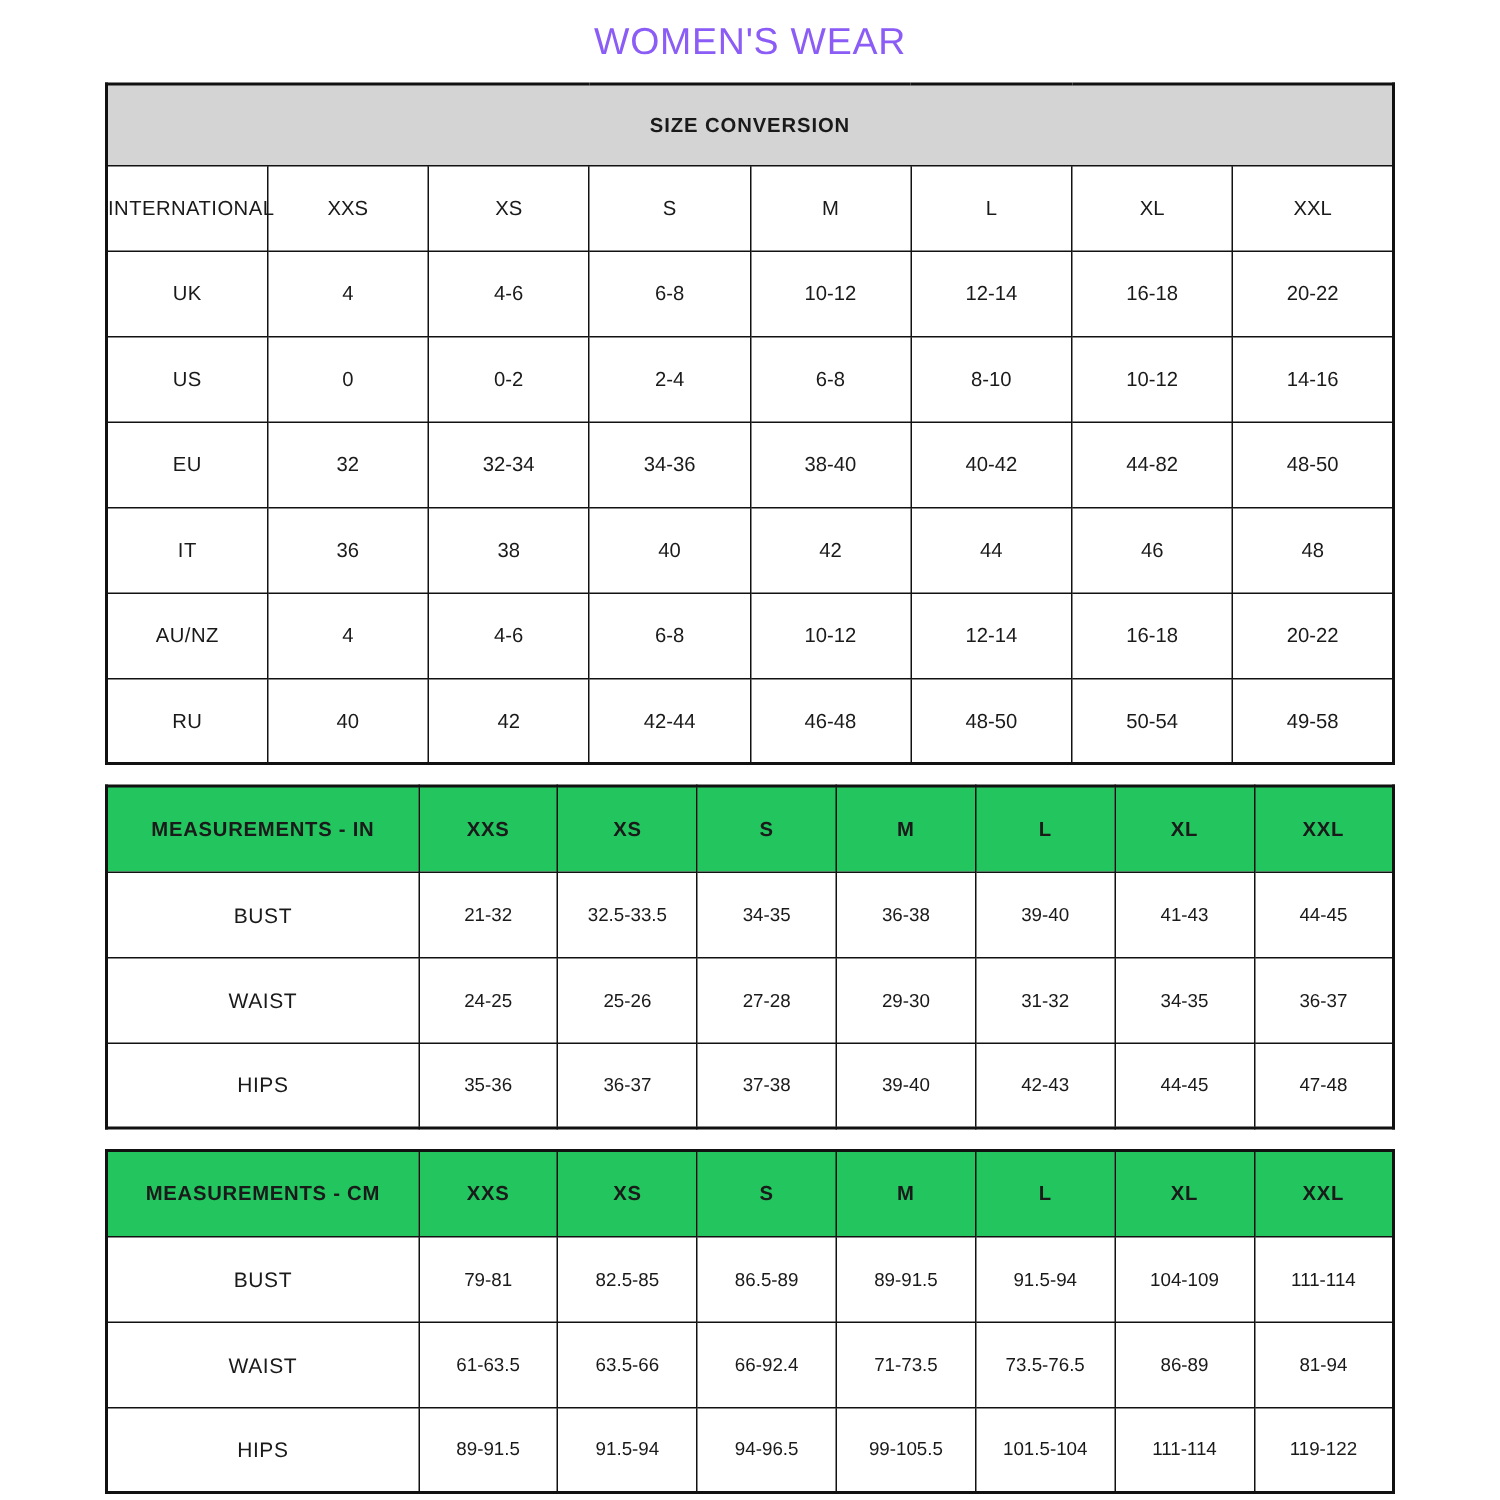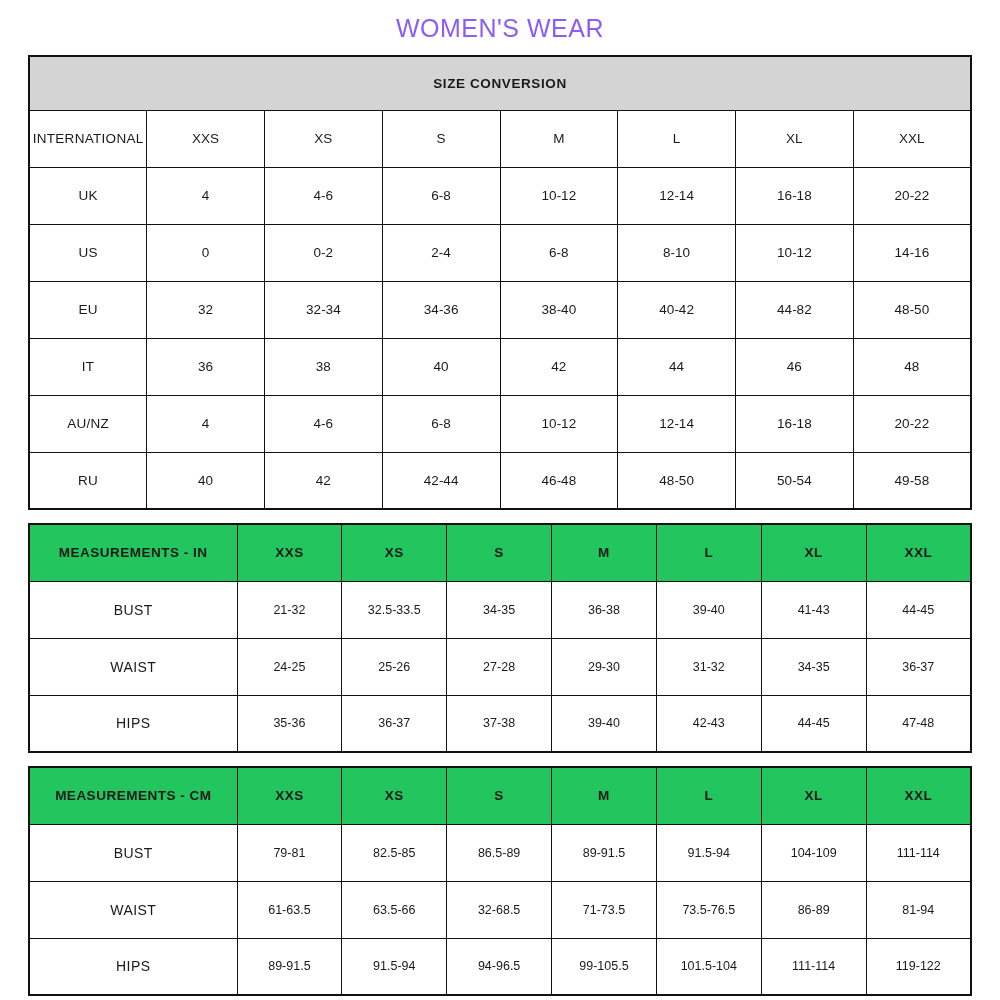--- a/index.html
+++ b/index.html
@@ -22,21 +22,21 @@
     text-align: center;
     font-size: 25px;
     font-weight: 400;
     letter-spacing: 0.5px;
     margin: 14px 0 12px 0;
     color: #8b5cf6;
   }
   table {
     border-collapse: collapse;
     table-layout: fixed;
-    width: 944px;
+    width: 860px;
     margin: 0 auto;
     border: 2px solid #111;
   }
   table + table { margin-top: 13px; }
   td, th {
     border: 1px solid #111;
     text-align: center;
     vertical-align: middle;
     font-weight: 400;
     font-size: 13.5px;
@@ -216,21 +216,21 @@
         <td>86.5-89</td>
         <td>89-91.5</td>
         <td>91.5-94</td>
         <td>104-109</td>
         <td>111-114</td>
       </tr>
       <tr>
         <td class="rowhead cm-c1">WAIST</td>
         <td>61-63.5</td>
         <td>63.5-66</td>
-        <td>32-68.5</td>
+        <td>66-92.4</td>
         <td>71-73.5</td>
         <td>73.5-76.5</td>
         <td>86-89</td>
         <td>81-94</td>
       </tr>
       <tr>
         <td class="rowhead cm-c1">HIPS</td>
         <td>89-91.5</td>
         <td>91.5-94</td>
         <td>94-96.5</td>

